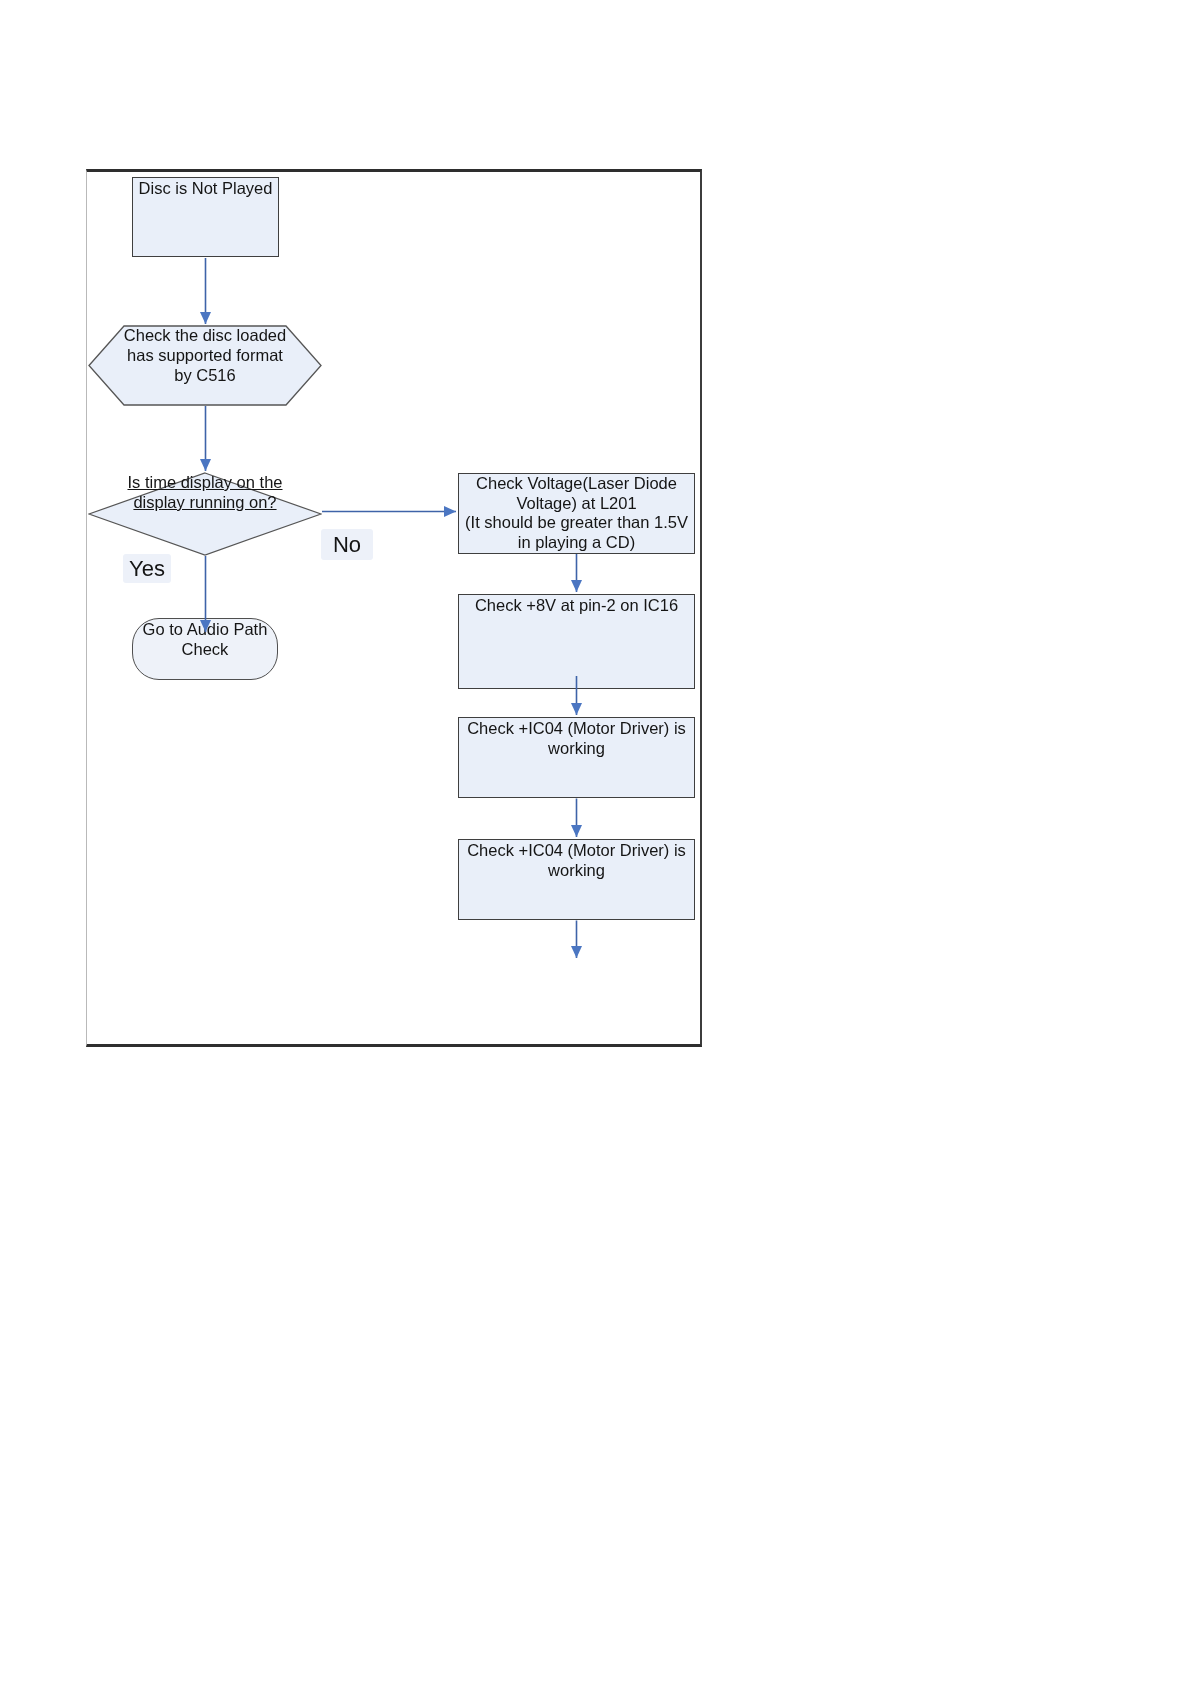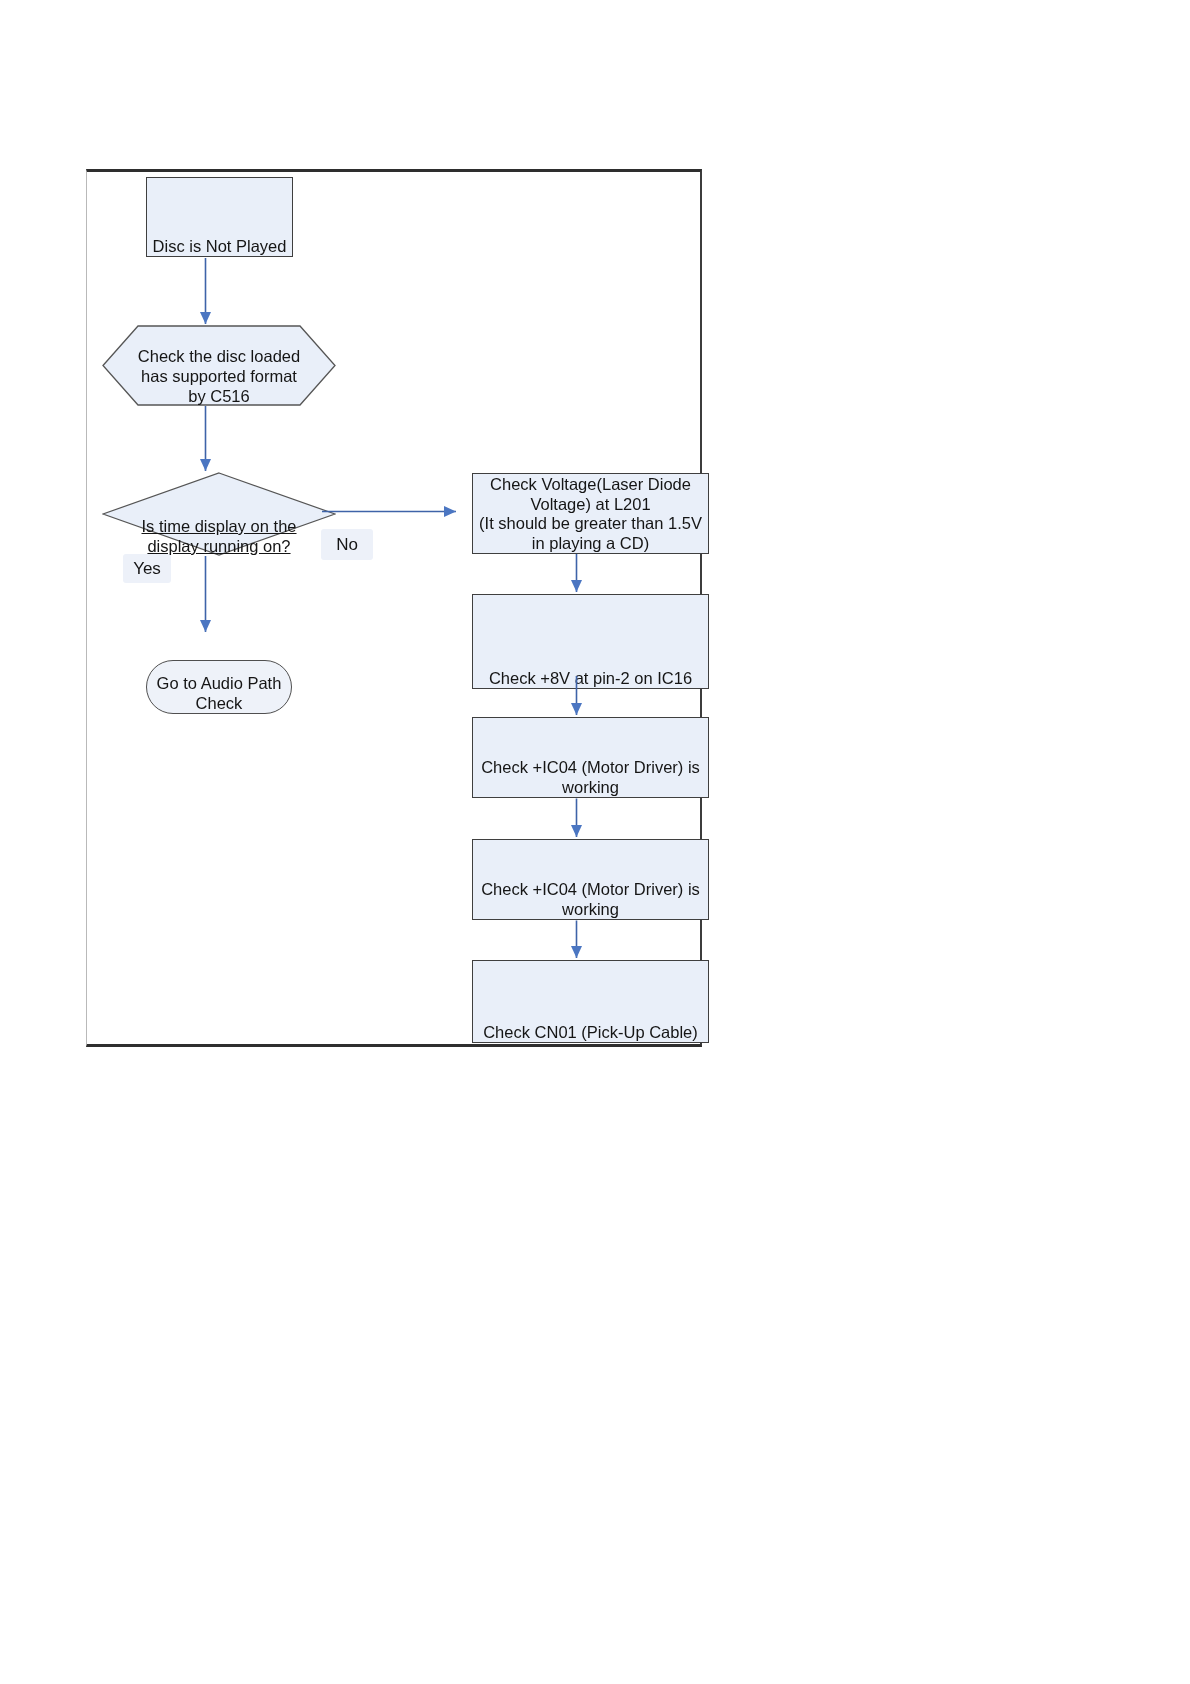--- a/index.html
+++ b/index.html
@@ -11,32 +11,32 @@
   .frame {
     position:absolute; left:86px; top:169px; width:616px; height:878px;
     box-sizing:border-box;
     border-top:3px solid #2e2e2e;
     border-bottom:3px solid #2e2e2e;
     border-left:1px solid #b9b9b9;
     border-right:2px solid #3c3c3c;
   }
   .node {
     position:absolute; box-sizing:border-box;
-    display:flex; align-items:flex-end; justify-content:center;
-    text-align:center; font-size:16.5px; line-height:20px;margin-left:14px;
+    display:flex; align-items:flex-start; justify-content:center;
+    text-align:center; font-size:16.5px; line-height:20px;
   }
   .node .node-text { white-space:pre-line; position:relative; z-index:2; }
   .rect { background:#e9eff9; border:1.5px solid #3f3f3f; }
   .pill { background:#eef2f9; border:1.5px solid #4f4f4f; border-radius:27px; }
   .shape-node { background:transparent; border:none; }
   .shape-node svg.shape { position:absolute; left:0; top:0; width:100%; height:100%; z-index:1; }
   .branch-label {
     position:absolute; box-sizing:border-box;
     display:flex; align-items:center; justify-content:center;
-    background:#edf1f9; border-radius:3px; font-size:17px;
+    background:#edf1f9; border-radius:3px; font-size:22px;
   }
   #connectors {
     position:absolute; left:0; top:0; width:1190px; height:1684px;
     pointer-events:none; z-index:3;
   }
 </style>
 </head>
 <body>
 
 <div id="page">
@@ -65,21 +65,21 @@
   </div>
 
   <div class="branch-label" style="left:123px; top:554px; width:48px; height:29px;justify-content:center;">
     <span>Yes</span>
   </div>
 
   <div class="branch-label" style="left:321px; top:529px; width:52px; height:31px;">
     <span>No</span>
   </div>
 
-  <div class="node pill" style="left:132px; top:660px; width:146px; height:54px;">
+  <div class="node pill" style="left:132px; top:618px; width:146px; height:62px;">
     <span class="node-text">Go to Audio Path
 Check</span>
   </div>
 
   <div class="node rect" style="left:458px; top:473px; width:237px; height:81px; line-height:19.5px;">
     <span class="node-text">Check Voltage(Laser Diode
 Voltage) at L201
 (It should be greater than 1.5V
 in playing a CD)</span>
   </div>
@@ -91,23 +91,20 @@
   <div class="node rect" style="left:458px; top:717px; width:237px; height:81px;">
     <span class="node-text">Check +IC04 (Motor Driver) is
 working</span>
   </div>
 
   <div class="node rect" style="left:458px; top:839px; width:237px; height:81px;">
     <span class="node-text">Check +IC04 (Motor Driver) is
 working</span>
   </div>
 
-  <div class="node rect" style="left:458px; top:960px; width:237px; height:83px;">
-    <span class="node-text">Check CN01 (Pick-Up Cable)</span>
-  </div>
 
   <svg id="connectors" viewBox="0 0 1190 1684">
     <defs>
       <marker id="arrowhead" markerUnits="userSpaceOnUse" markerWidth="13" markerHeight="12" refX="12" refY="5.5" orient="auto">
         <path d="M0,0 L12,5.5 L0,11 Z" fill="#4b76c2"></path>
       </marker>
     </defs>
     <g stroke="#3e63a8" stroke-width="1.6" fill="none">
       <path d="M205.5,258 L205.5,324" marker-end="url(#arrowhead)"></path>
       <path d="M205.5,406 L205.5,471" marker-end="url(#arrowhead)"></path>

